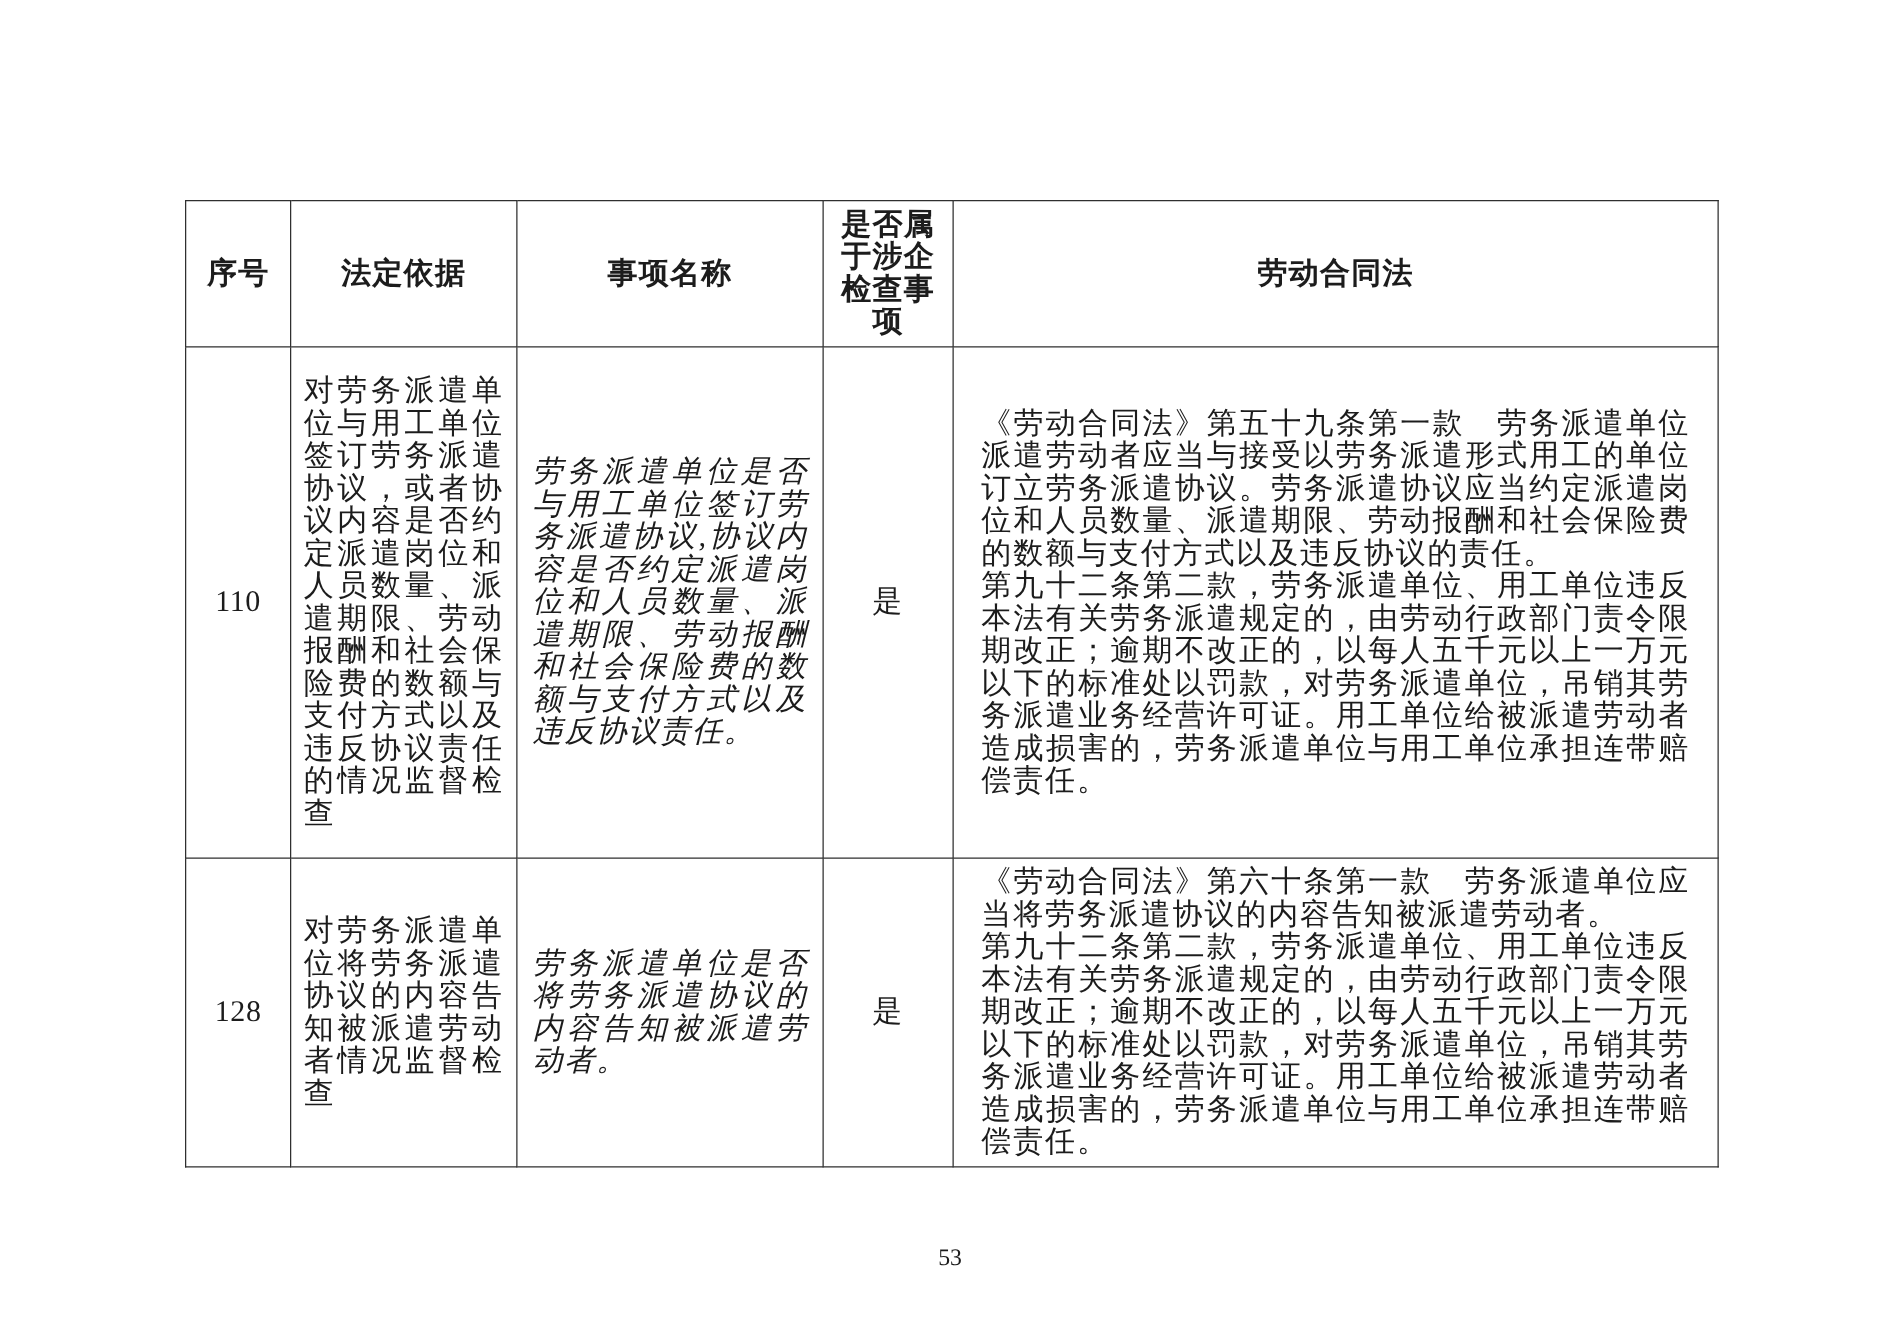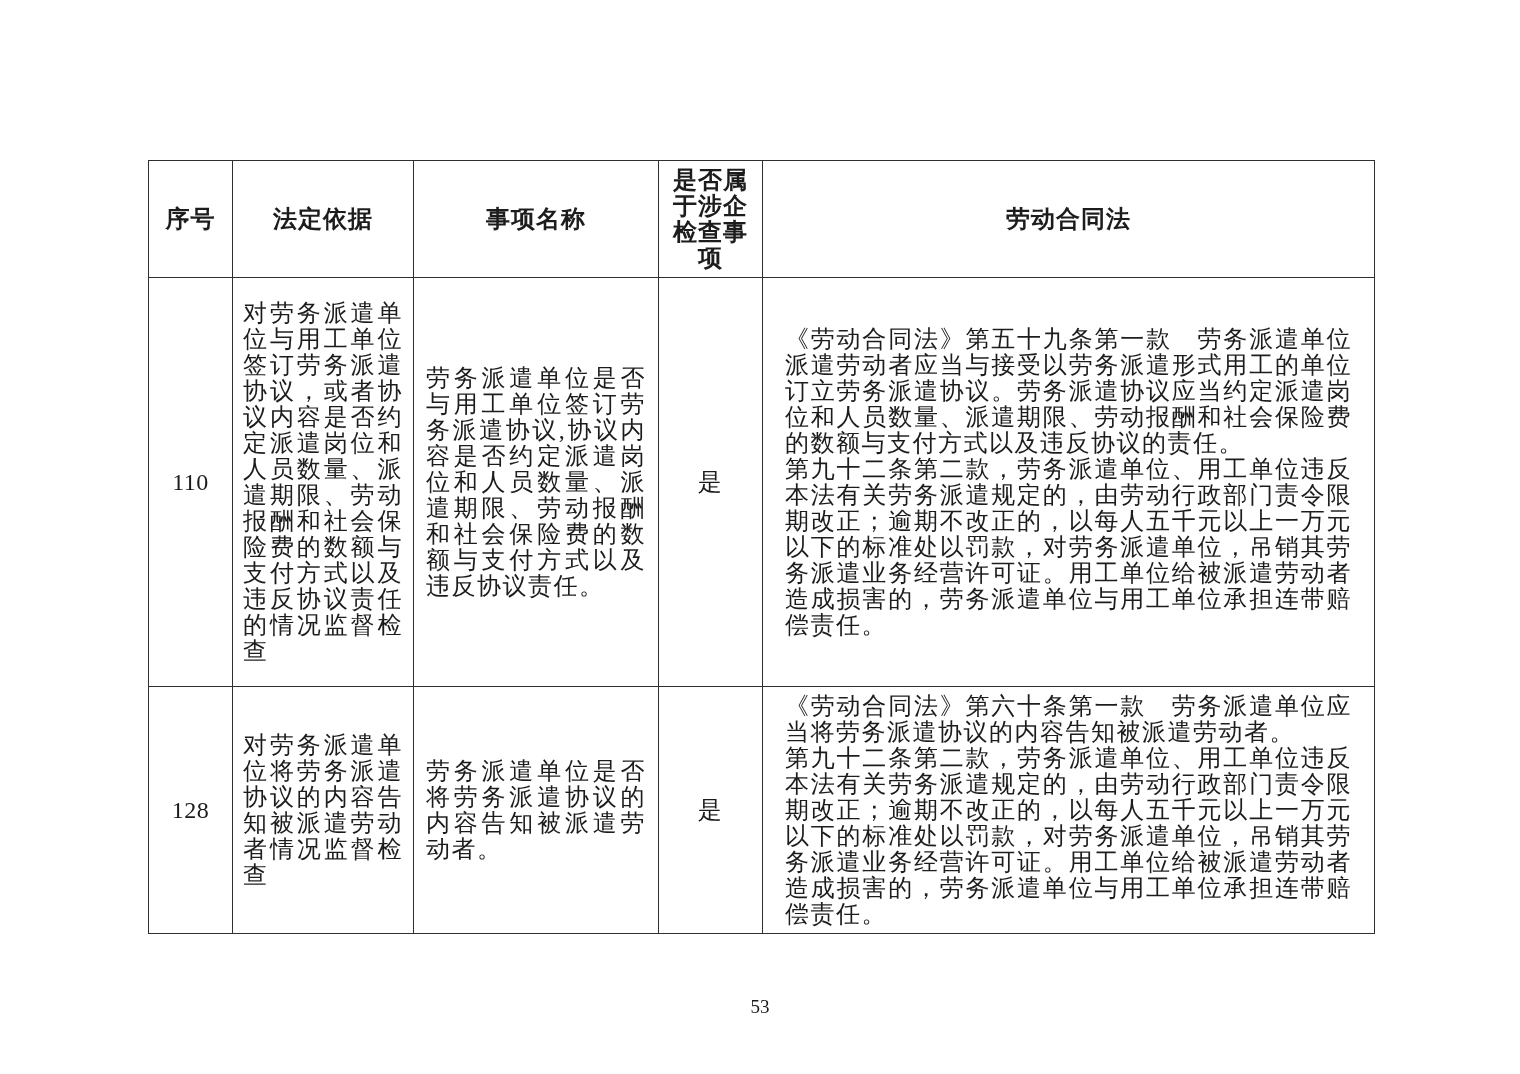--- a/index.html
+++ b/index.html
@@ -51,20 +51,21 @@
     text-align: justify;
     text-justify: inter-character;
     padding: 22px 10px;
     letter-spacing: 1.5px;
   }
   .cell-content {
     text-align: justify;
     text-justify: inter-character;
     padding: 6px 12px;
     letter-spacing: 1.5px;
+    font-style: italic;
   }
   .cell-yes {
     text-align: center;
     letter-spacing: 1.5px;
   }
   .cell-legal {
     text-align: justify;
     text-justify: inter-character;
     padding: 6px 22px;
     letter-spacing: 1.5px;

